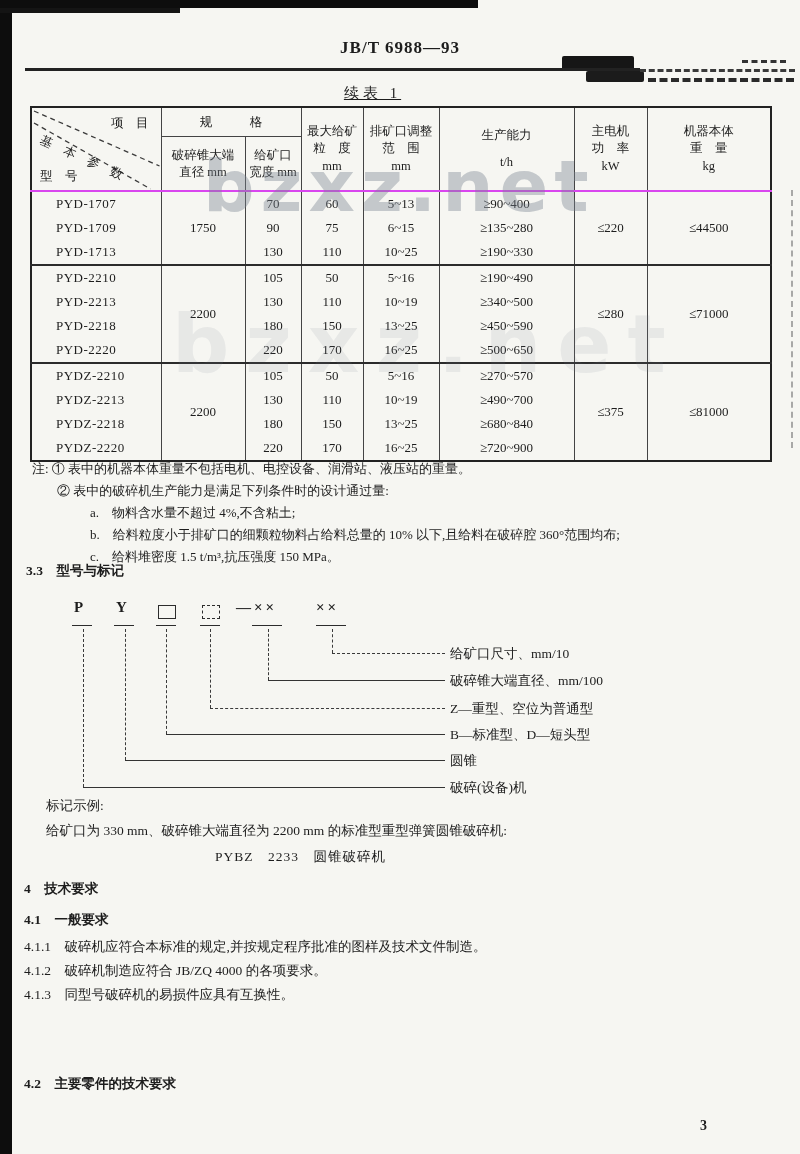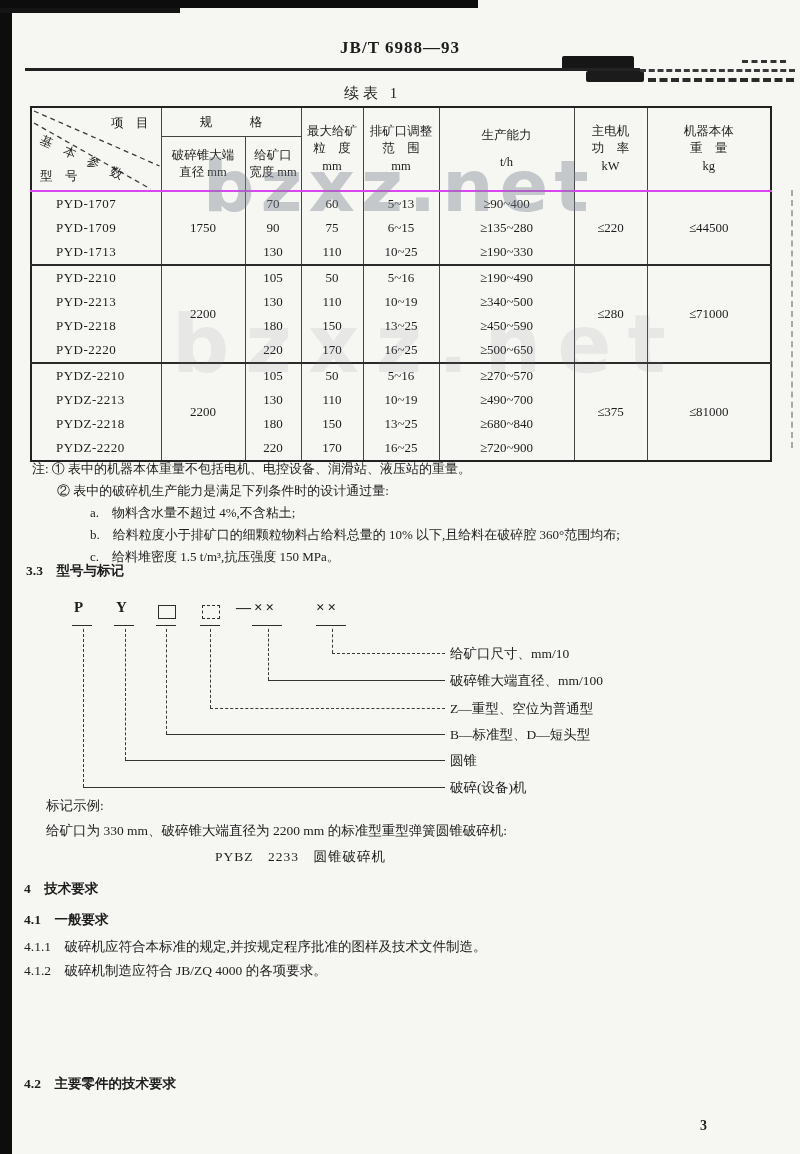--- a/index.html
+++ b/index.html
@@ -15,21 +15,21 @@
   .blotch-a{position:absolute;left:562px;top:56px;width:72px;height:14px;background:#161616;border-radius:2px;}
   .blotch-b{position:absolute;left:586px;top:71px;width:58px;height:11px;background:#1b1b1b;border-radius:2px;}
   .blotch-c{position:absolute;left:648px;top:78px;width:146px;height:0;border-top:4px dashed #2a2a2a;}
   .blotch-d{position:absolute;left:742px;top:60px;width:44px;height:0;border-top:3px dashed #333;}
   .ghost-line-right{position:absolute;left:791px;top:190px;height:258px;width:0;border-left:2px dashed #6a6a6a;opacity:.55;}
   
   .std-code{position:absolute;left:0;top:38px;width:800px;text-align:center;
     font-size:17px;font-weight:bold;letter-spacing:1px;}
   .rule-solid{position:absolute;left:25px;top:68px;width:615px;height:0;border-top:3px solid #222;}
   .rule-dash{position:absolute;left:640px;top:69px;width:155px;height:0;border-top:3px dashed #3a3a3a;}
-  .tbl-title{position:absolute;left:0;top:84px;width:745px;text-align:center;font-size:15px;letter-spacing:4px;}
+  .tbl-title{position:absolute;left:0;top:84px;width:745px;text-align:center;font-size:15px;letter-spacing:4px;text-decoration:underline;}
   
   .spec-table{
     position:absolute;left:30px;top:106px;width:740px;
     border-collapse:collapse;table-layout:fixed;
     font-size:13px;
   }
   .spec-table th,.spec-table td{border:1px solid #444;padding:0 2px;}
   .spec-table{border:2px solid #222;}
   .spec-table thead th{font-weight:normal;font-size:12.5px;text-align:center;vertical-align:middle;line-height:1.35;}
   .spec-table thead{border-bottom:2px solid #d946ef;}
@@ -301,17 +301,18 @@
   </div>
 
   <div class="line" style="left:46px;top:797px;">标记示例:</div>
   <div class="line" style="left:46px;top:822px;">给矿口为 330 mm、破碎锥大端直径为 2200 mm 的标准型重型弹簧圆锥破碎机:</div>
   <div class="line" style="left:215px;top:848px;letter-spacing:1px;">PYBZ　2233　圆锥破碎机</div>
 
   <div class="line hd" style="left:24px;top:880px;">4　技术要求</div>
   <div class="line hd" style="left:24px;top:911px;">4.1　一般要求</div>
   <div class="line" style="left:24px;top:938px;">4.1.1　破碎机应符合本标准的规定,并按规定程序批准的图样及技术文件制造。</div>
   <div class="line" style="left:24px;top:962px;">4.1.2　破碎机制造应符合 JB/ZQ 4000 的各项要求。</div>
+  <div class="line" style="left:24px;top:986px;">4.1.3　同型号破碎机的易损件应具有互换性。</div>
   <div class="line hd" style="left:24px;top:1064px;margin-top:11px;">4.2　主要零件的技术要求</div>
 
   <div class="pagenum">3</div>
 
 </div>
 
 </body></html>

